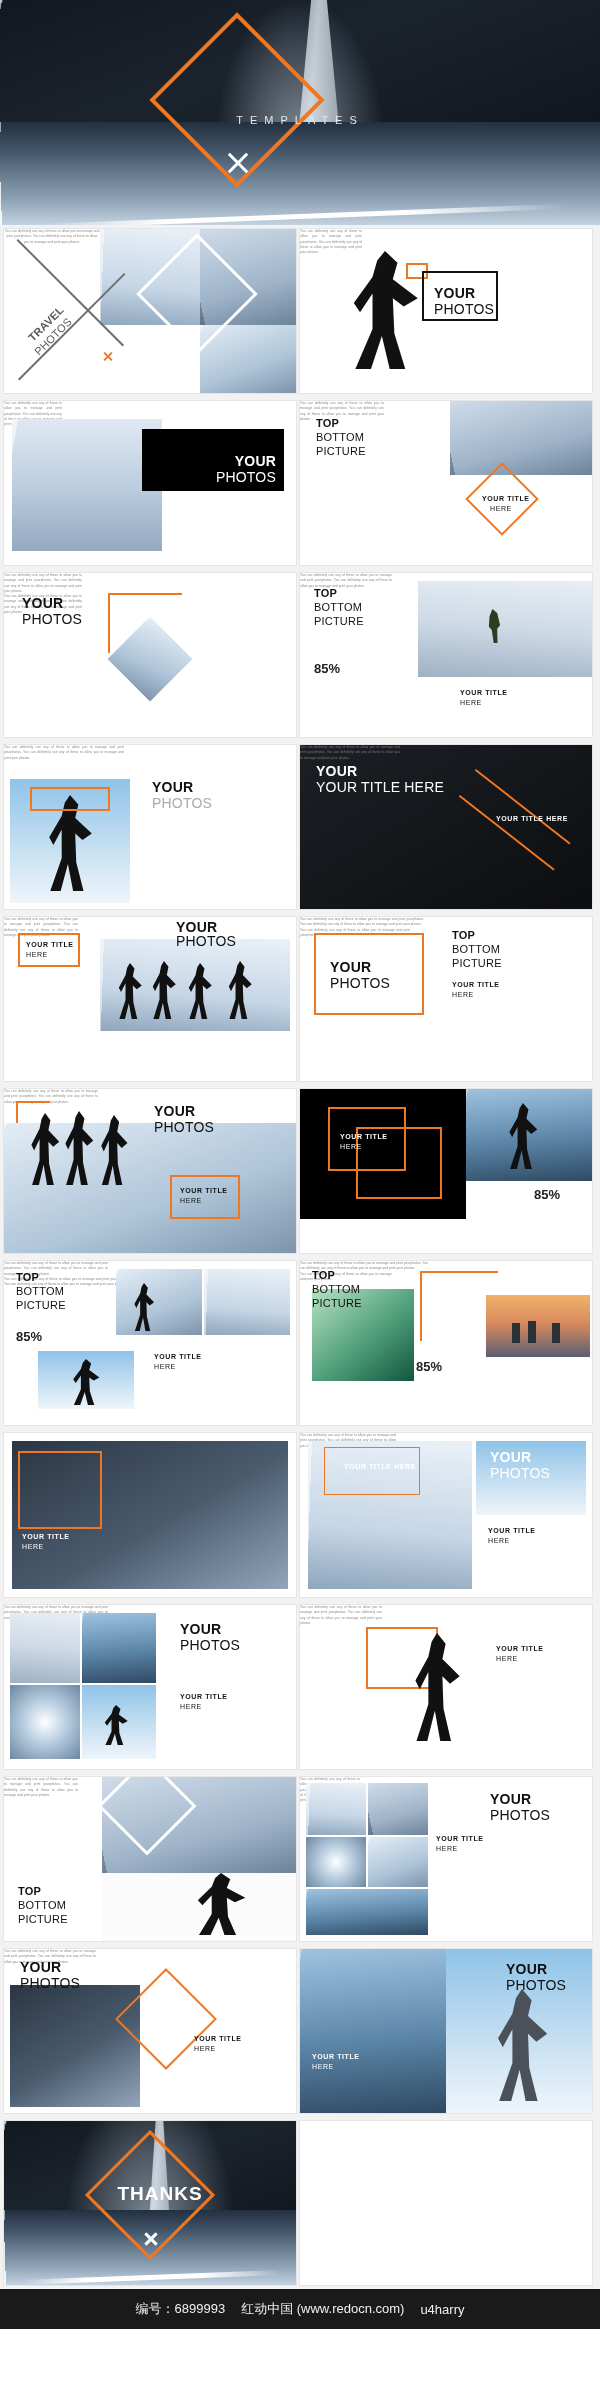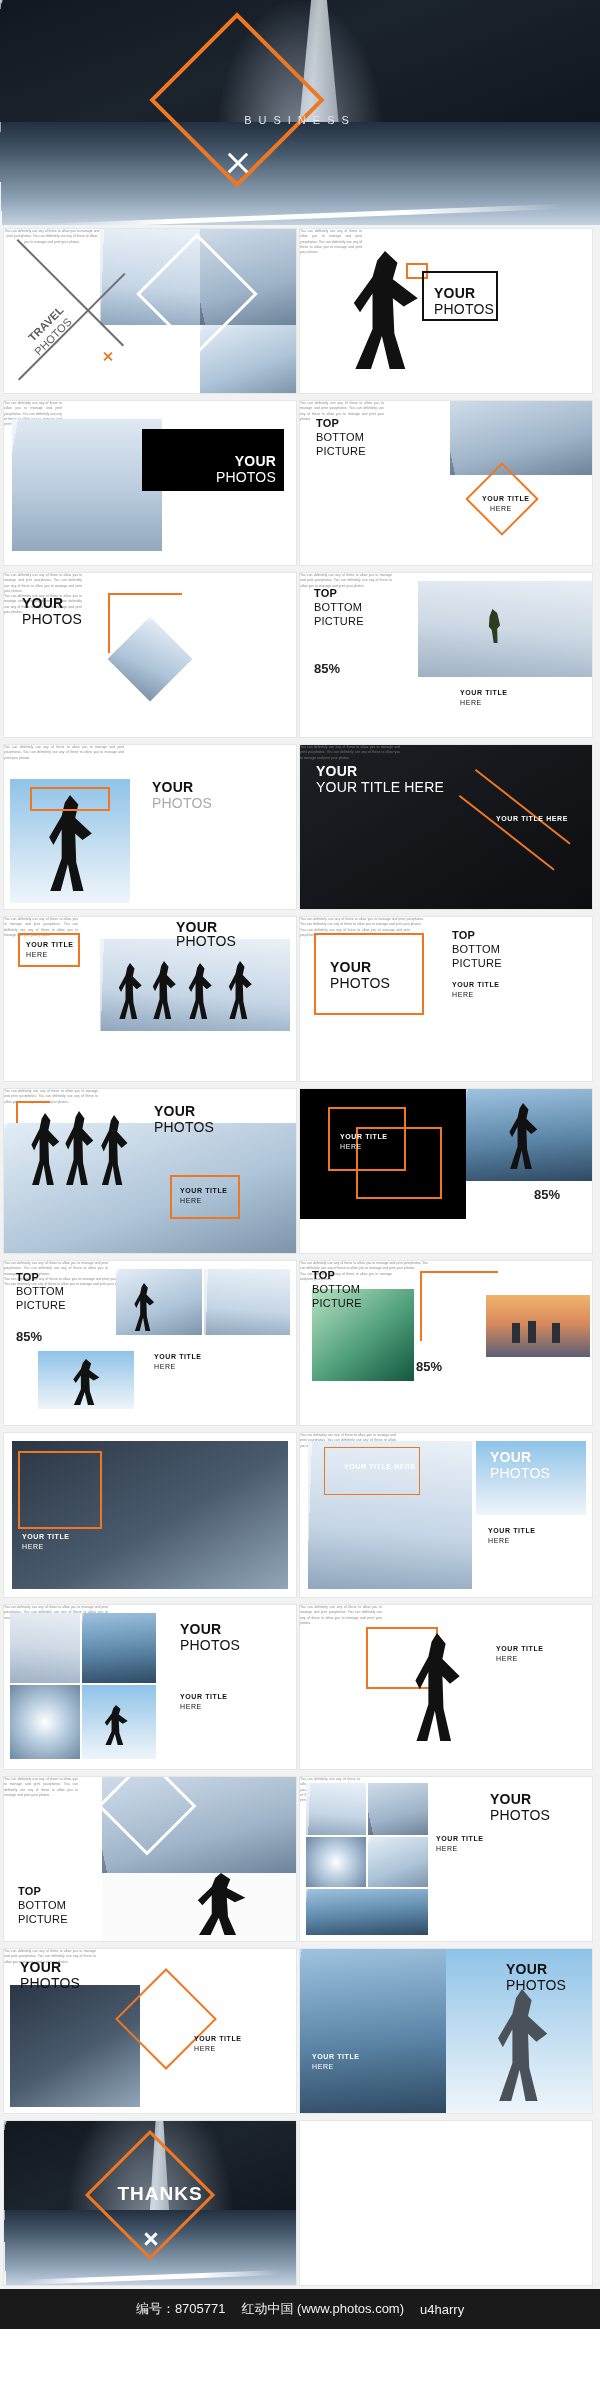--- a/index.html
+++ b/index.html
@@ -126,21 +126,21 @@
 <div class="page">
 
   <div class="hero">
     <div class="hero-bg"></div>
     <div class="hero-rays"></div>
     <div class="hero-tower"></div>
     <div class="hero-glow"></div>
     <div class="hero-road"></div>
     <div class="diamond hero-diamond"></div>
     <div class="hero-x"></div>
-    <div class="hero-sub">BUSINESS</div>
+    <div class="hero-sub">TEMPLATES</div>
   </div>
 
   <div class="grid">
 
     <div class="slide">
       <div class="ph ph-hall" style="left:96px;top:0;width:100px;height:96px;"></div>
       <div class="ph ph-crowd" style="left:196px;top:0;width:96px;height:96px;"></div>
       <div class="ph ph-glass" style="left:196px;top:96px;width:96px;height:68px;"></div>
       <div class="wdiamond" style="left:150px;top:22px;width:86px;height:86px;"></div>
       <div class="gline" style="left:14px;top:10px;width:150px;height:2px;transform:rotate(45deg);transform-origin:left top;"></div>
@@ -406,18 +406,18 @@
         <div class="hero-x" style="left:139px;top:110px;width:16px;height:16px;"></div>
         <div class="ttl-lg" style="position:absolute;left:0;right:0;top:62px;text-align:center;color:#fff;font-size:19px;letter-spacing:1px;margin-left:20px;">THANKS</div>
       </div>
     </div>
 
     <div class="slide"></div>
 
   </div>
 
   <div class="footer">
-    <span>编号：8705771</span>
-    <span>红动中国 (www.photos.com)</span>
+    <span>编号：6899993</span>
+    <span>红动中国 (www.redocn.com)</span>
     <span>u4harry</span>
   </div>
 
 </div>
 
 </body></html>

